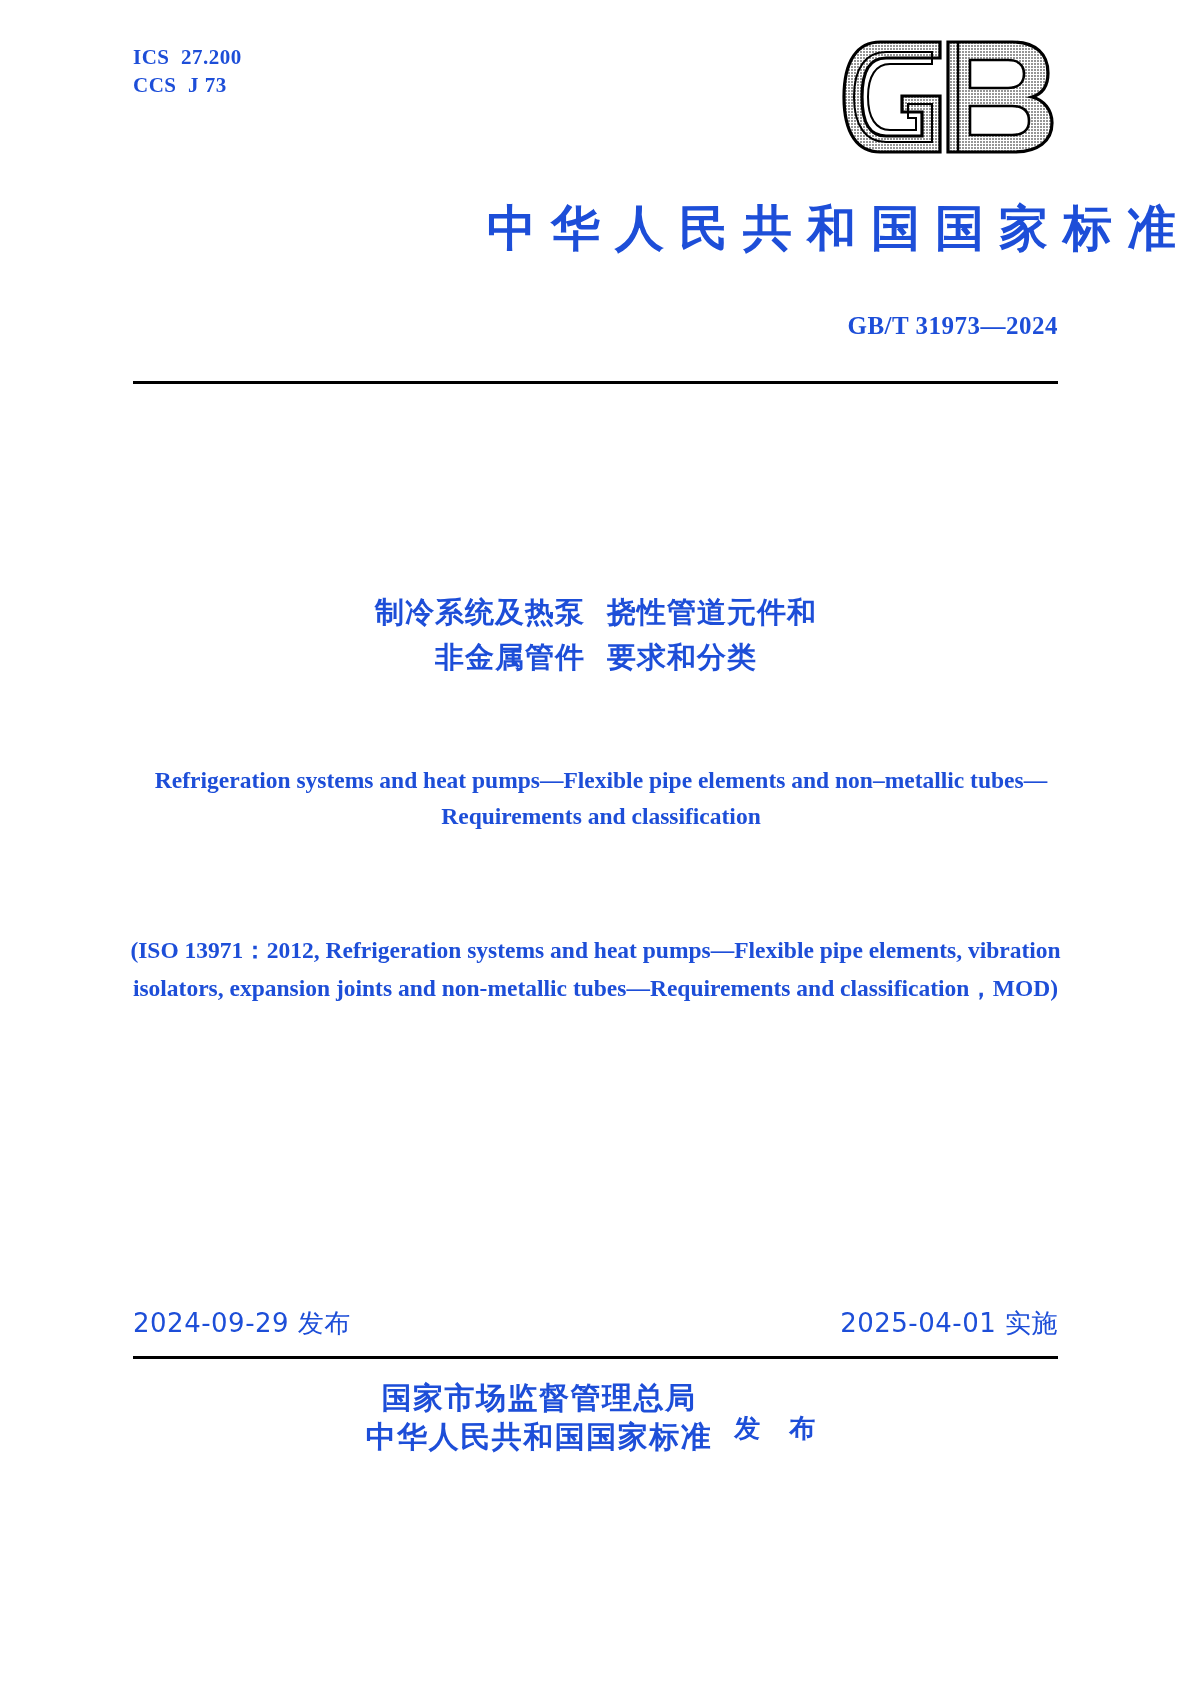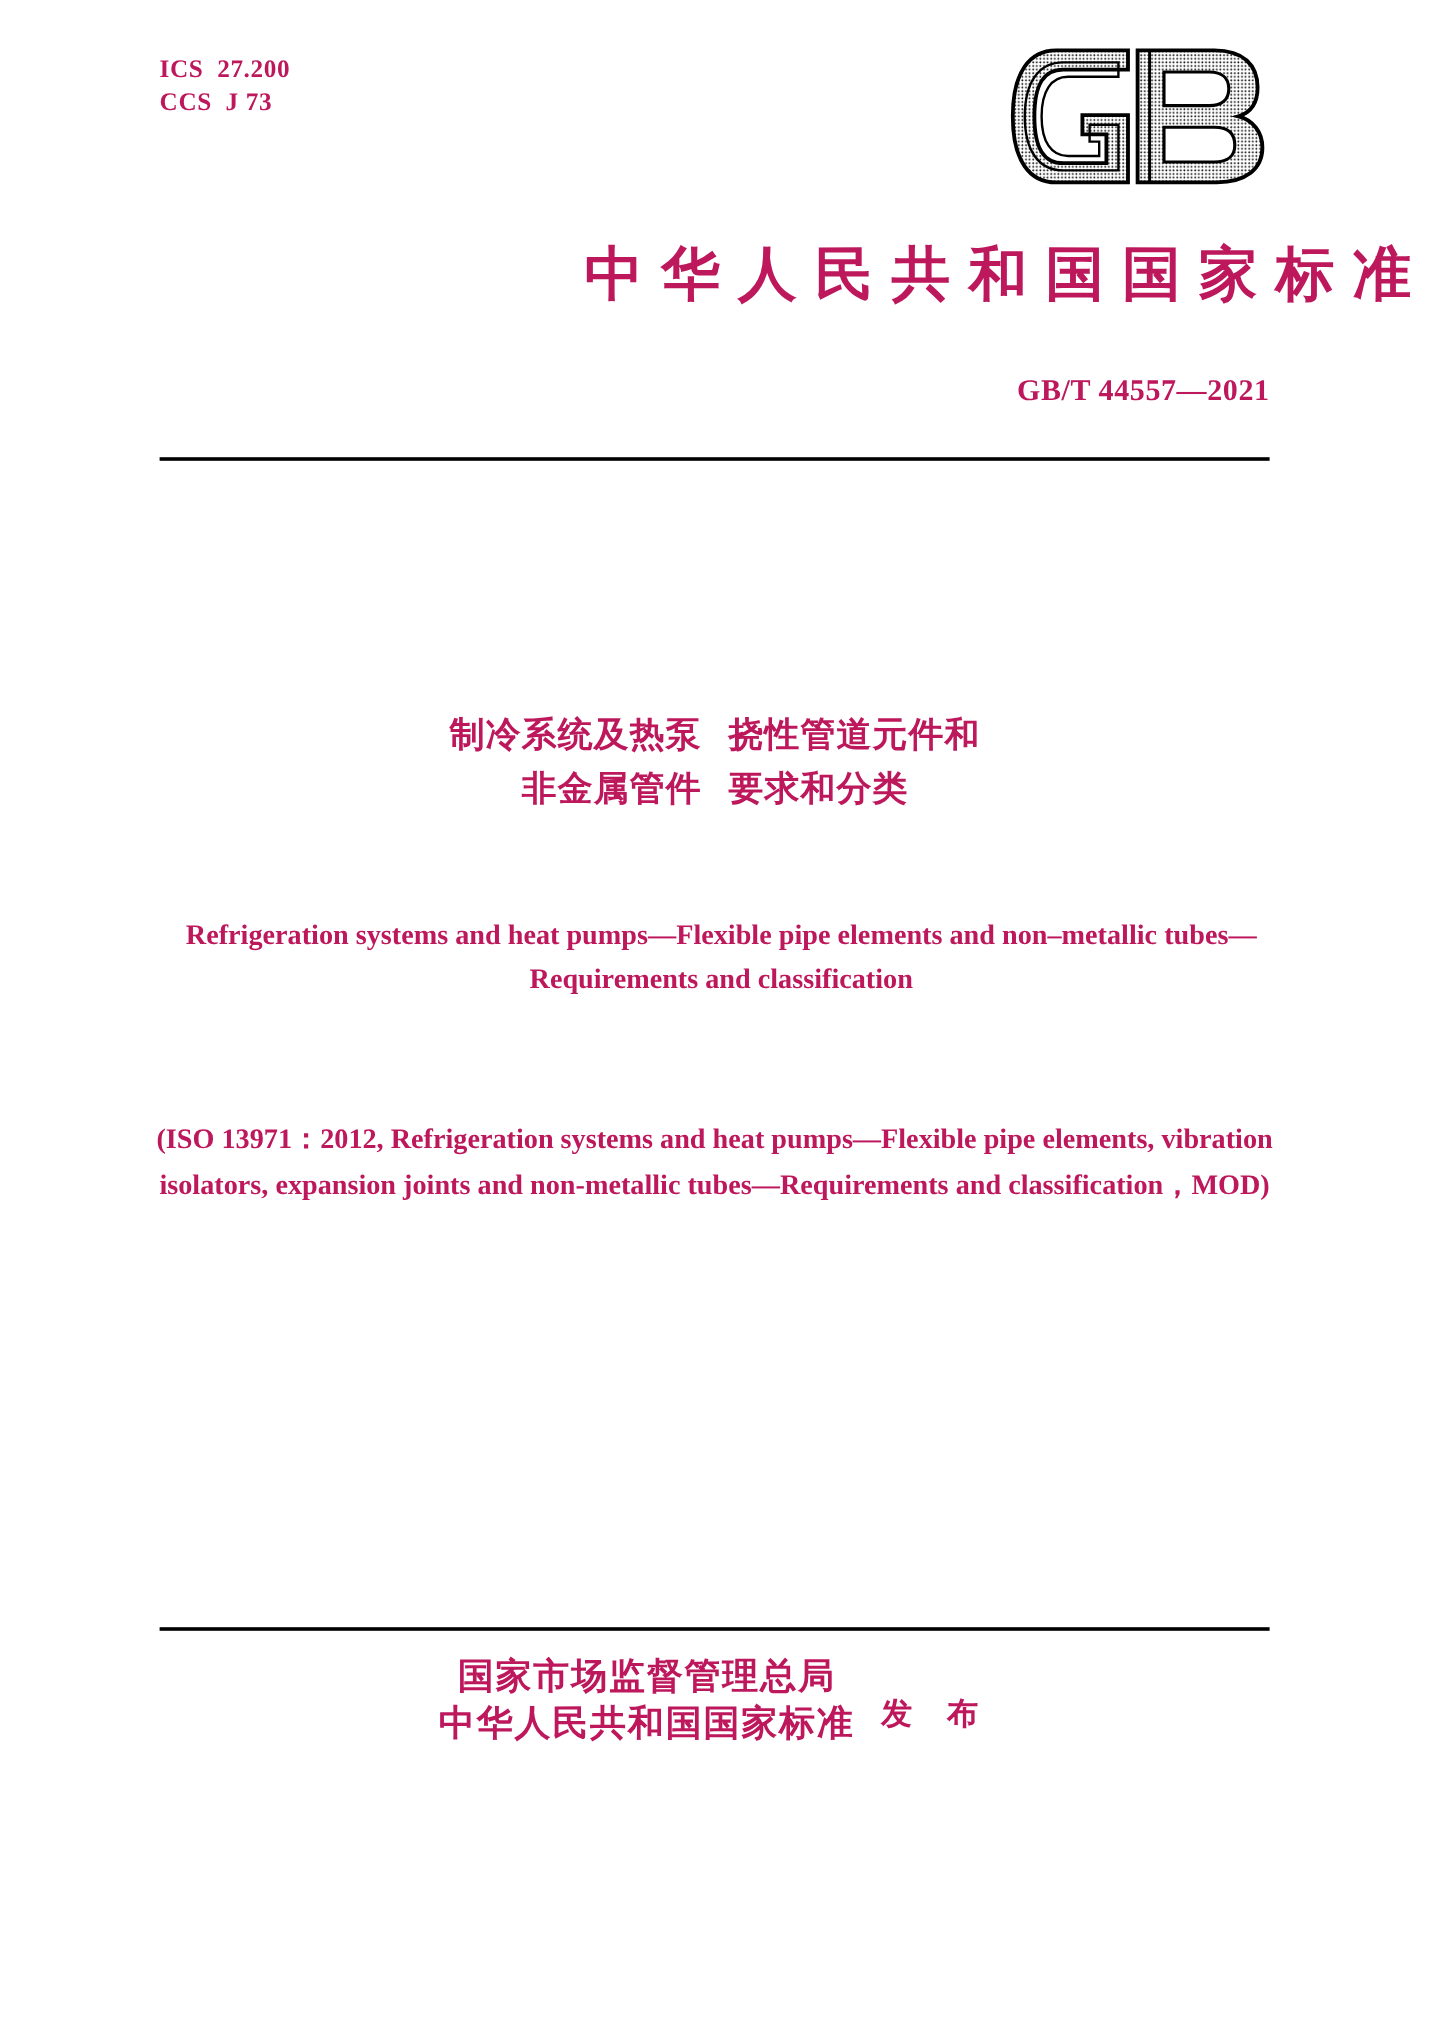--- a/index.html
+++ b/index.html
@@ -7,21 +7,21 @@
     padding: 0;
     background: #ffffff;
   }
   .page {
     position: relative;
     width: 1191px;
     height: 1684px;
     margin: 0 auto;
     background: #ffffff;
     font-family: "Liberation Serif", serif;
-    color: #be185d;
+    color: #1d4ed8;
     overflow: hidden;
   }
 
   
   .codes {
     position: absolute;
     left: 133px;
     top: 44px;
     font-family: "Liberation Serif", serif;
     font-weight: bold;
@@ -194,35 +194,39 @@
         <path d="M134 30 H172 C182 30 188 35 188 44 C188 53 182 58 172 58 H134 Z" fill="#ffffff" stroke="#000000" stroke-width="2.6"></path>
         <path d="M134 76 H176 C187 76 193 81 193 91 C193 100 187 105 176 105 H134 Z" fill="#ffffff" stroke="#000000" stroke-width="2.6"></path>
 
         <path d="M122 12 V122" stroke="#000000" stroke-width="2.4"></path>
       </g>
     </svg>
   </div>
 
   <div class="nat-title">中华人民共和国国家标准</div>
 
-  <div class="std-no">GB/T 44557—2021</div>
+  <div class="std-no">GB/T 31973—2024</div>
 
   <div class="rule-top"></div>
 
   <div class="cn-title">
     <span class="line">制冷系统及热泵  挠性管道元件和</span>
     <span class="line">非金属管件  要求和分类</span>
   </div>
 
   <div class="en-title">Refrigeration systems and heat pumps—Flexible pipe elements and non–metallic tubes—Requirements and classification</div>
 
   <div class="iso-note">(ISO 13971：2012, Refrigeration systems and heat pumps—Flexible pipe elements, vibration isolators, expansion joints and non-metallic tubes—Requirements and classification，MOD)</div>
 
   <div class="rule-bottom"></div>
 
+  <div class="date-row">
+    <span>2024-09-29 发布</span>
+    <span>2025-04-01 实施</span>
+  </div>
 
   <div class="publisher">
     <div class="pub-names">
       <div>国家市场监督管理总局</div>
       <div>中华人民共和国国家标准</div>
     </div>
     <div class="pub-verb">发 布</div>
   </div>
 
 </div>

